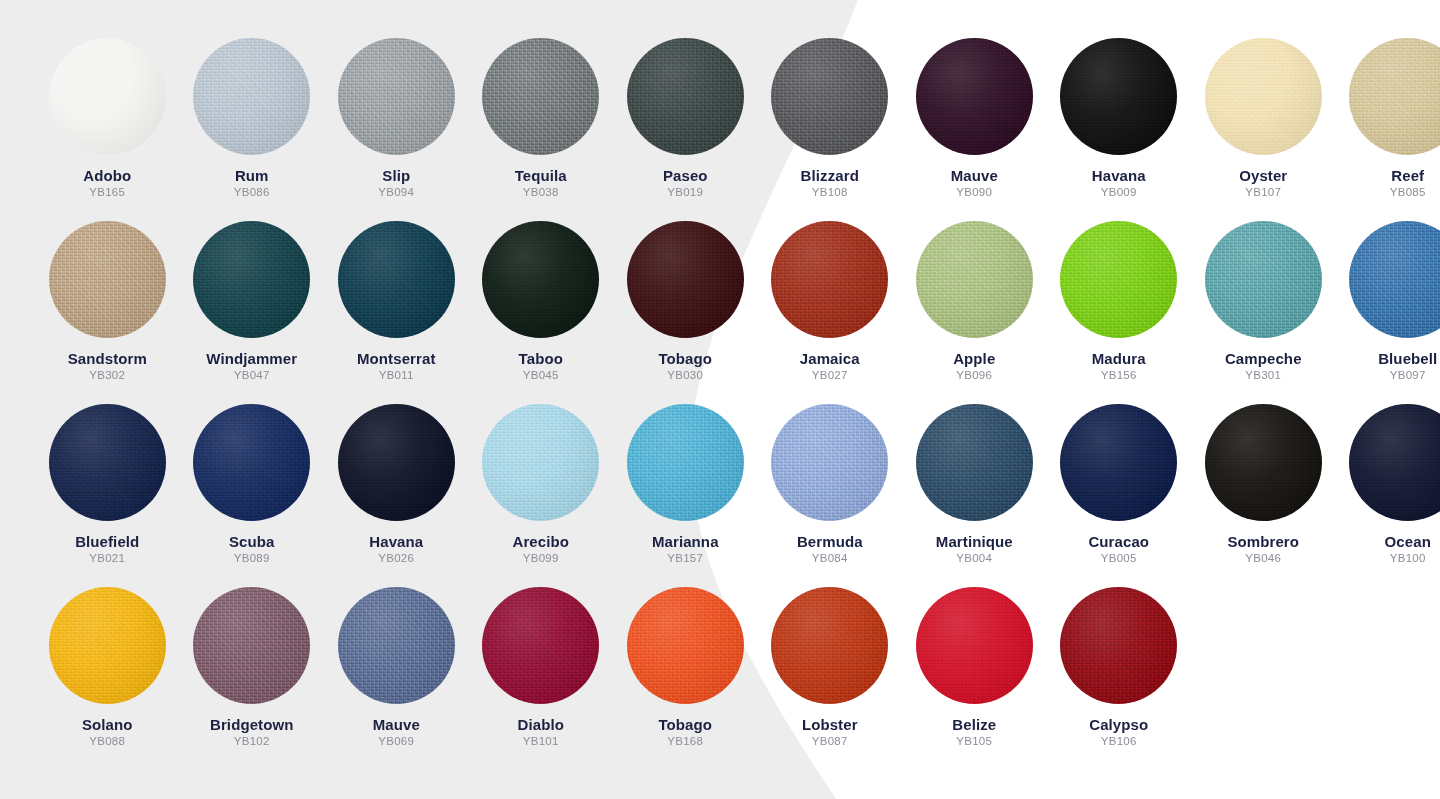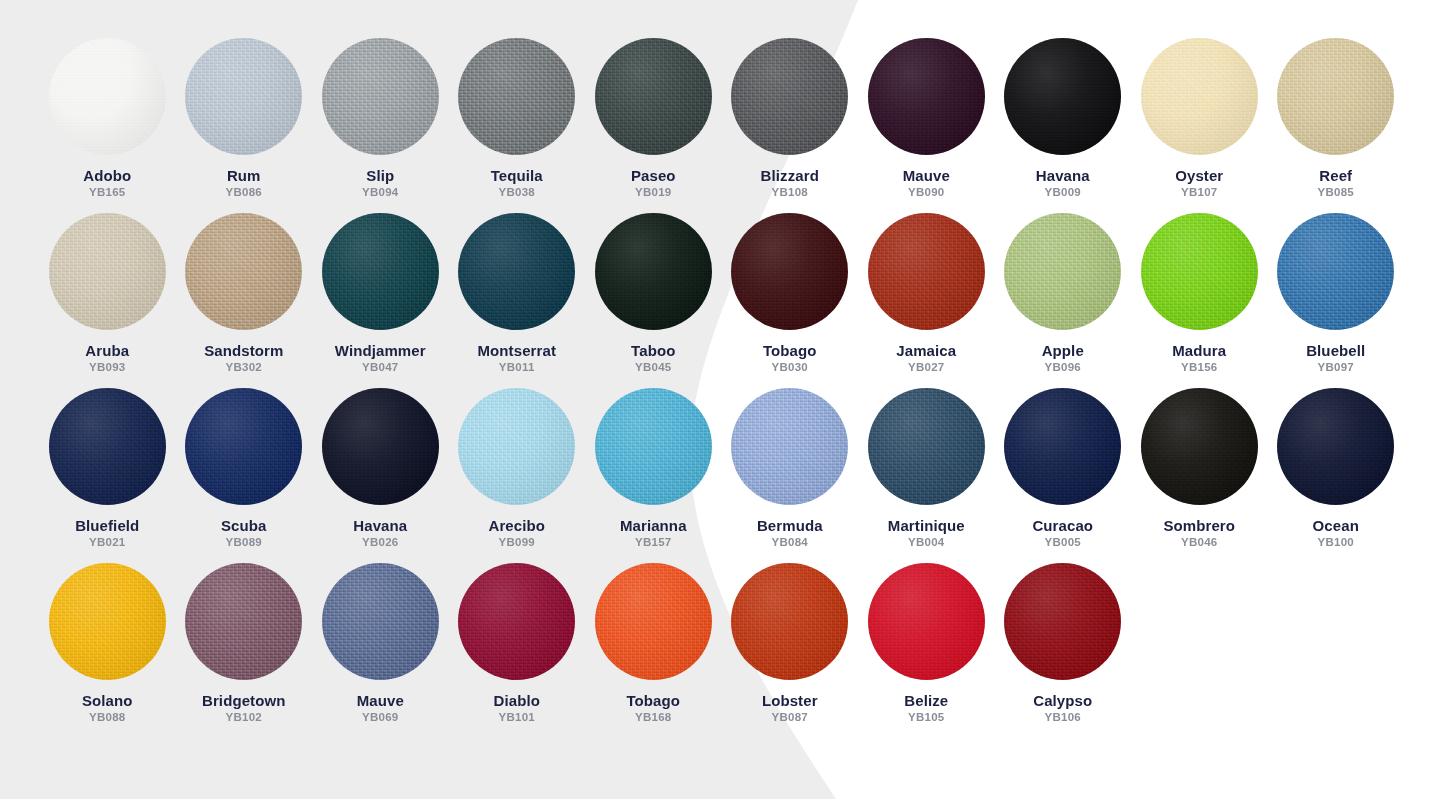--- a/index.html
+++ b/index.html
@@ -30,20 +30,21 @@
     position: absolute;
     inset: 0;
     z-index: 2;
     display: grid;
     grid-template-columns: repeat(10, 136.5px);
     grid-template-rows: repeat(4, 175px);
     justify-content: start;
     align-content: start;
     padding: 38px 0 0 39px;
     box-sizing: border-box;
+    gap: 8px;
   }
 
   .swatch-cell {
     width: 136.5px;
     height: 175px;
     display: flex;
     flex-direction: column;
     align-items: center;
     position: relative;
   }
@@ -94,21 +95,21 @@
     font-weight: bold;
     color: #1c2142;
     letter-spacing: 0.1px;
     line-height: 17px;
     text-align: center;
     white-space: nowrap;
   }
   .swatch-code {
     margin-top: 2px;
     font-size: 11.5px;
-    font-weight: bold;
+    font-weight: normal;
     color: #8b8e97;
     letter-spacing: 0.25px;
     line-height: 13px;
     text-align: center;
     white-space: nowrap;
   }
 </style>
 </head>
 <body>
 
@@ -195,28 +196,20 @@
     </div>
     <div class="swatch-cell">
       <div class="swatch-disc" style="background-color: rgb(212, 197, 155);">
         <div class="weave"></div>
         <div class="sheen"></div>
       </div>
       <div class="swatch-name">Reef</div>
       <div class="swatch-code">YB085</div>
     </div>
     <div class="swatch-cell">
-      <div class="swatch-disc" style="background-color: rgb(207, 198, 178);">
-        <div class="weave"></div>
-        <div class="sheen"></div>
-      </div>
-      <div class="swatch-name">Aruba</div>
-      <div class="swatch-code">YB093</div>
-    </div>
-    <div class="swatch-cell">
       <div class="swatch-disc" style="background-color: rgb(185, 161, 131);">
         <div class="weave"></div>
         <div class="sheen"></div>
       </div>
       <div class="swatch-name">Sandstorm</div>
       <div class="swatch-code">YB302</div>
     </div>
     <div class="swatch-cell">
       <div class="swatch-disc" style="background-color: rgb(17, 64, 73);">
         <div class="weave"></div>
@@ -267,20 +260,28 @@
     </div>
     <div class="swatch-cell">
       <div class="swatch-disc" style="background-color: rgb(119, 206, 24);">
         <div class="weave"></div>
         <div class="sheen"></div>
       </div>
       <div class="swatch-name">Madura</div>
       <div class="swatch-code">YB156</div>
     </div>
     <div class="swatch-cell">
+      <div class="swatch-disc" style="background-color: rgb(91, 163, 168);">
+        <div class="weave"></div>
+        <div class="sheen"></div>
+      </div>
+      <div class="swatch-name">Campeche</div>
+      <div class="swatch-code">YB301</div>
+    </div>
+    <div class="swatch-cell">
       <div class="swatch-disc" style="background-color: rgb(53, 115, 171);">
         <div class="weave"></div>
         <div class="sheen"></div>
       </div>
       <div class="swatch-name">Bluebell</div>
       <div class="swatch-code">YB097</div>
     </div>
     <div class="swatch-cell">
       <div class="swatch-disc" style="background-color: rgb(19, 34, 75);">
         <div class="weave"></div>

